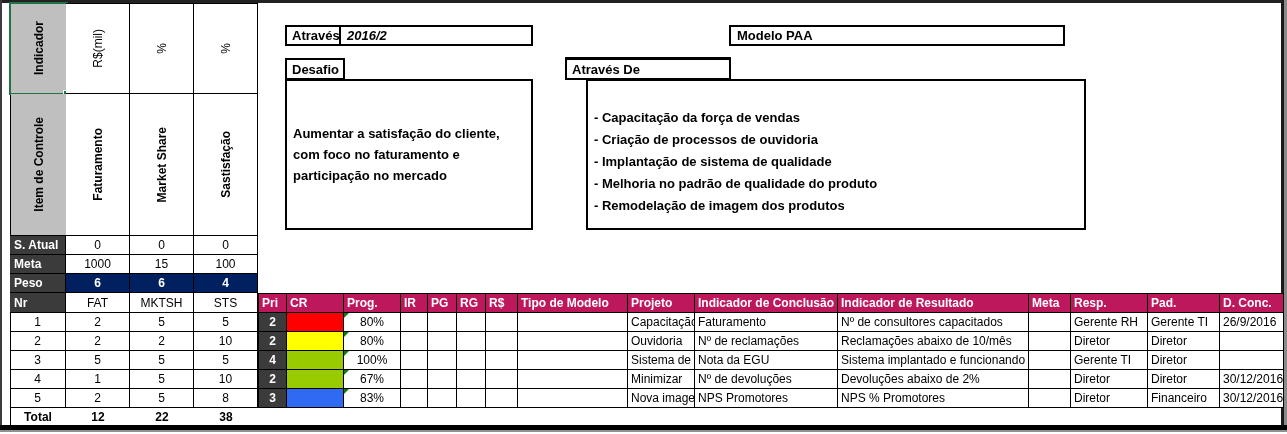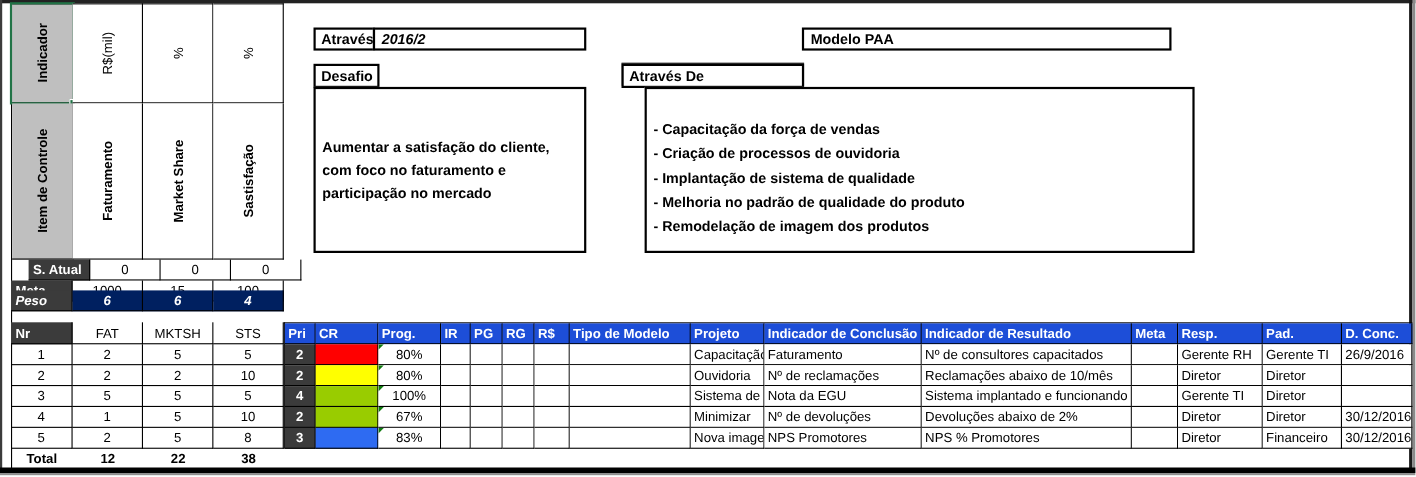--- a/index.html
+++ b/index.html
@@ -42,21 +42,21 @@
   .flabel { display:flex; align-items:center; padding-left:5px; }
   .fvalue { display:flex; align-items:center; padding-left:6px; font-weight:bold; }
   .desafio-text { padding:42px 8px 0 6px; font-weight:bold; line-height:21px; }
   .atraves-list { padding:26px 8px 0 6px; font-weight:bold; line-height:22px; }
   .atraves-list div { white-space:nowrap; }
 
   
   .ptable { position:absolute; left:258px; top:293px; width:1026px; border-left:1px solid #000; border-top:1px solid #000; }
   .trow { display:grid; grid-template-columns:28px 57px 57px 27px 29px 29px 32px 110px 67px 143px 191px 42px 77px 72px 64px; height:19px; }
   .trow > div { position:relative; border-right:1px solid #000; border-bottom:1px solid #000; font-size:12px; display:flex; align-items:center; overflow:hidden; white-space:nowrap; background:#fff; }
-  .trow > div.h { background:#1d4ed8; color:#fff; font-weight:bold; padding-left:3px; }
+  .trow > div.h { background:#be185d; color:#fff; font-weight:bold; padding-left:3px; }
   .trow .pri { background:#3b3b3b; color:#fff; font-weight:bold; justify-content:center; }
   .trow .prog { justify-content:center; }
   .trow .txt { padding-left:3px; }
   .tri { position:absolute; left:0; top:0; width:0; height:0; border-top:5px solid #107c10; border-right:5px solid transparent; }
 </style>
 </head>
 <body>
 
 <div class="screen">
 
@@ -93,33 +93,33 @@
     <span class="vtext vbold">Faturamento</span>
   </div>
   <div class="cell vcell" style="left:130px; top:94px; width:64px; height:142px;">
     <span class="vtext vbold">Market Share</span>
   </div>
   <div class="cell vcell" style="left:194px; top:94px; width:64px; height:142px;">
     <span class="vtext vbold">Sastisfação</span>
   </div>
 
   <div id="left-rows">
-      <div class="lrow" style="top: 236px; padding-left: 16px;">
+      <div class="lrow" style="top: 236px;">
     <div class="lab hdr-dark" style="height: 19px;">S. Atual</div>
     <div class="val" style="height: 19px;">0</div>
     <div class="val" style="height: 19px;">0</div>
     <div class="val" style="height: 19px;">0</div>
   </div>
       <div class="lrow" style="top: 255px;">
     <div class="lab hdr-dark" style="height: 19px;">Meta</div>
     <div class="val" style="height: 19px;">1000</div>
     <div class="val" style="height: 19px;">15</div>
     <div class="val" style="height: 19px;">100</div>
   </div>
-      <div class="lrow" style="top: 264px; font-style: italic;">
+      <div class="lrow" style="top: 274px;">
     <div class="lab hdr-dark" style="height: 19px;">Peso</div>
     <div class="val peso-val" style="height: 19px;">6</div>
     <div class="val peso-val" style="height: 19px;">6</div>
     <div class="val peso-val" style="height: 19px;">4</div>
   </div>
       <div class="lrow" style="top: 293px;">
     <div class="lab hdr-dark" style="height: 20px;">Nr</div>
     <div class="val" style="height: 20px;">FAT</div>
     <div class="val" style="height: 20px;">MKTSH</div>
     <div class="val" style="height: 20px;">STS</div>

